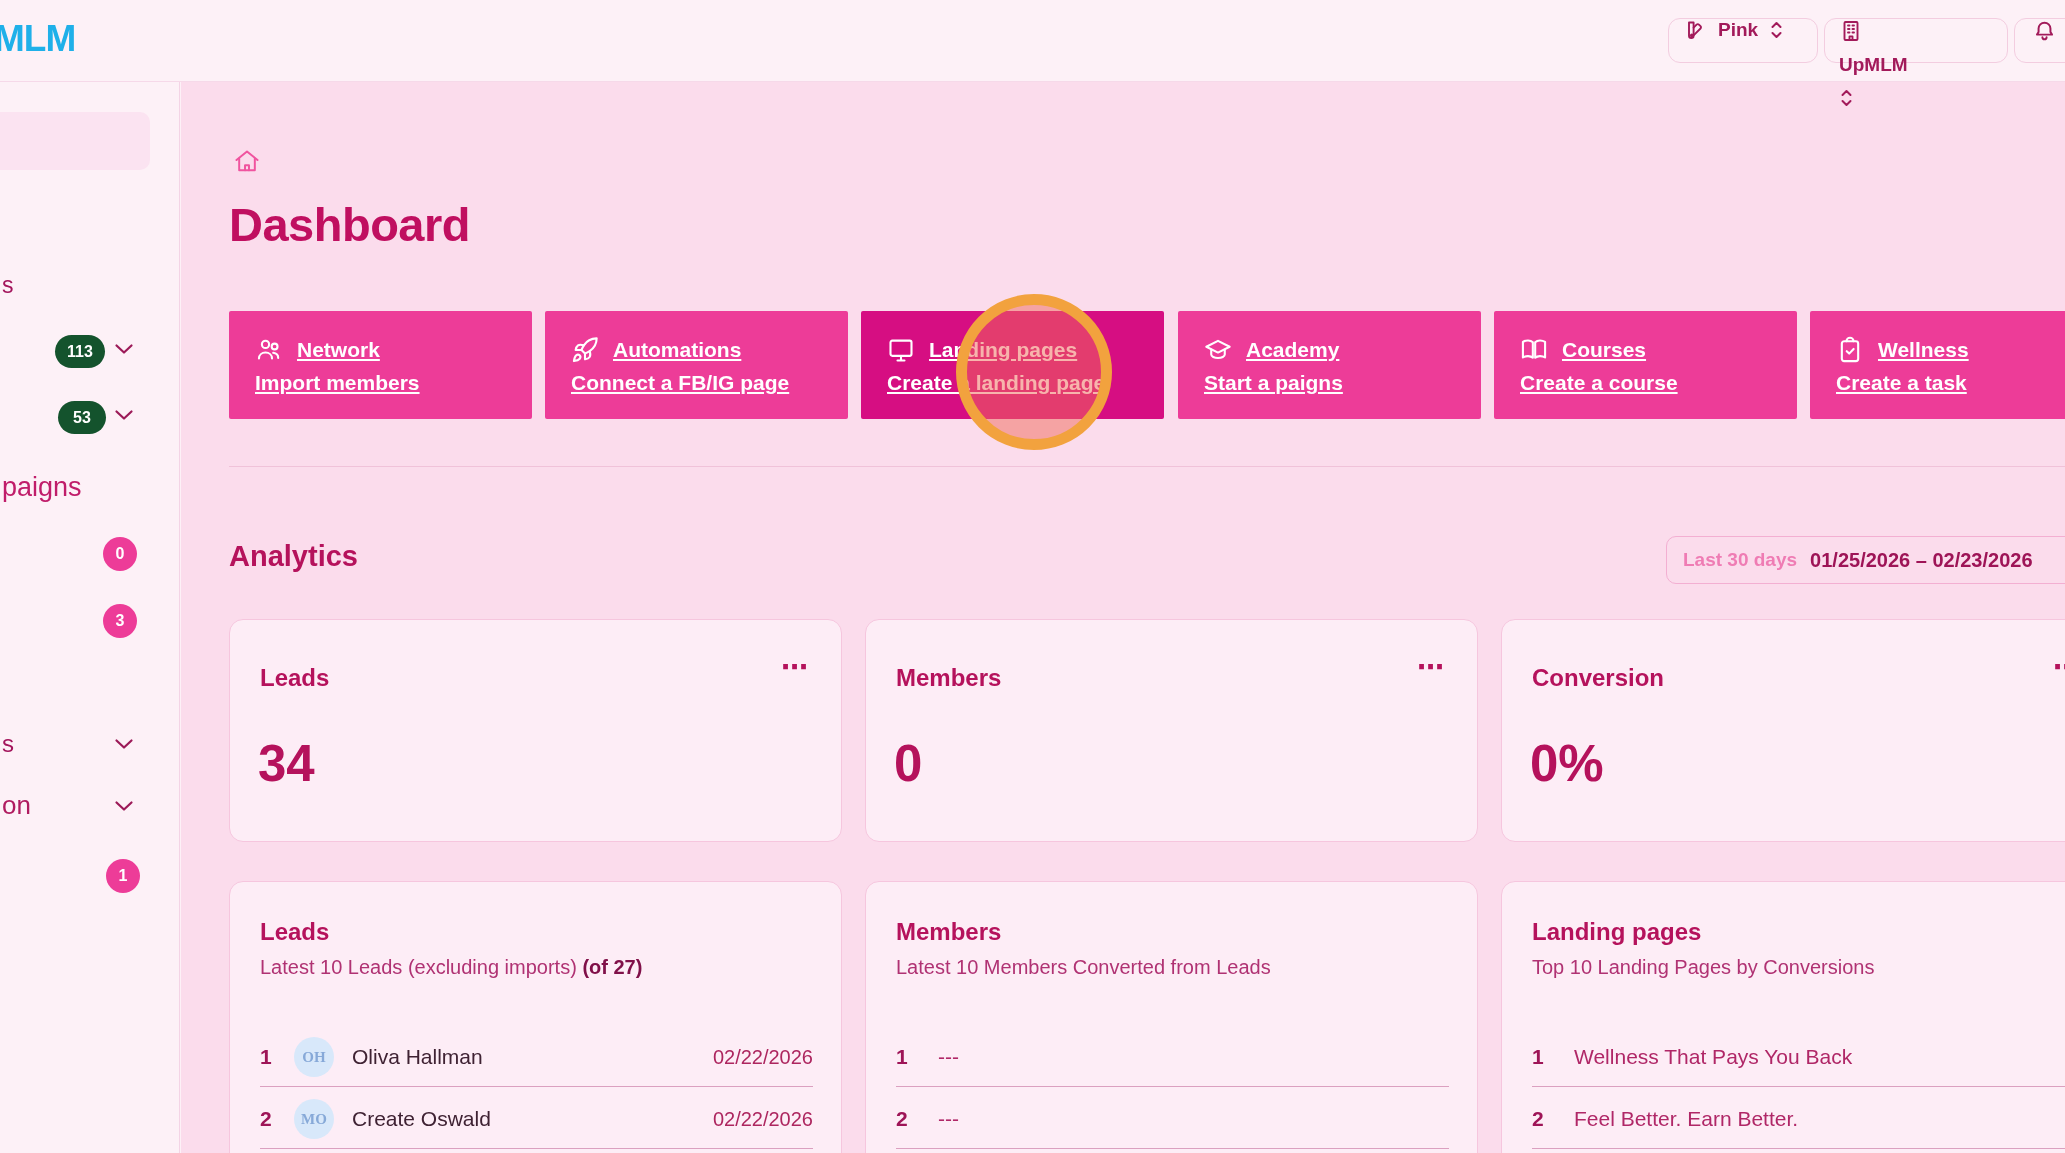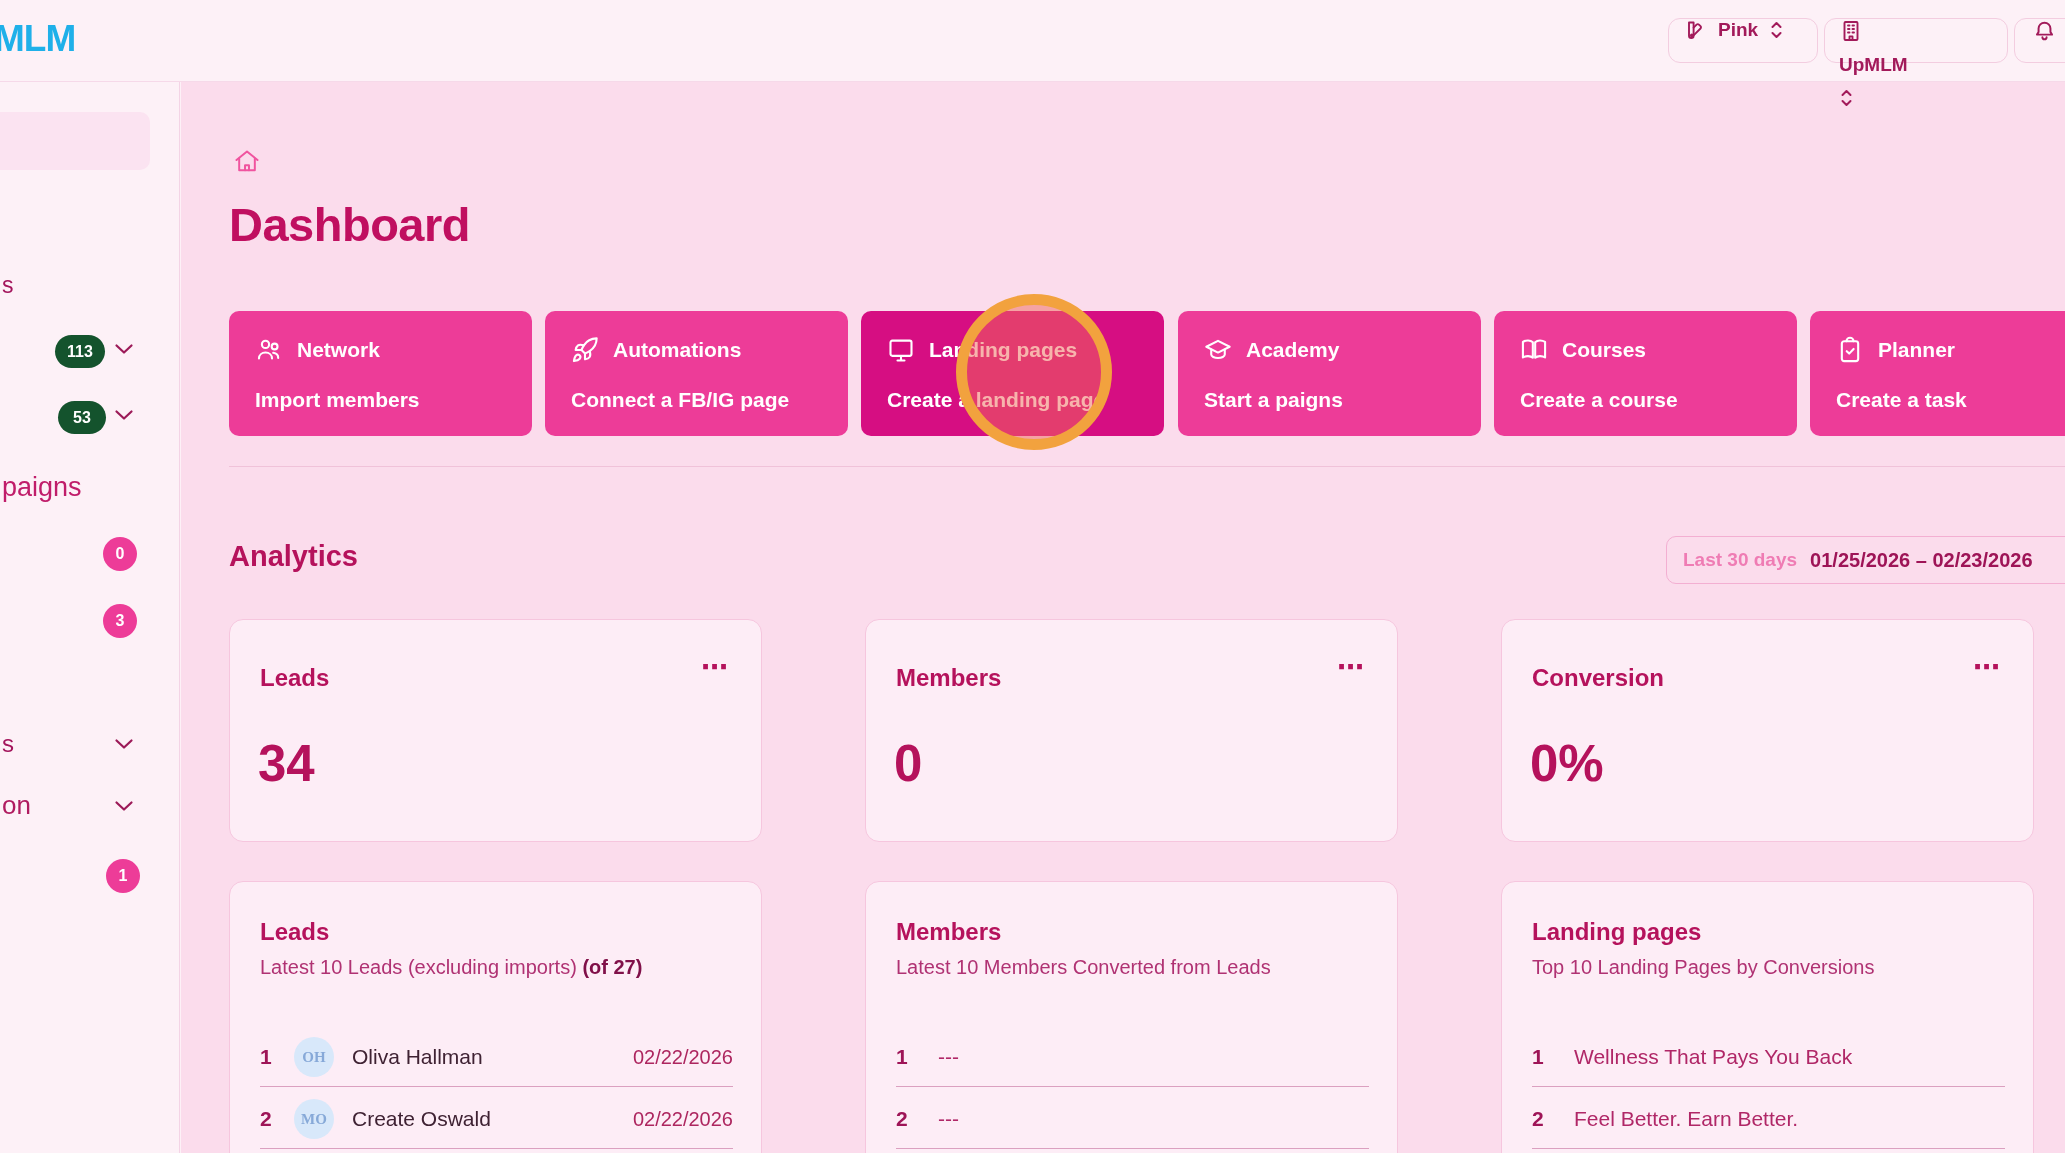--- a/index.html
+++ b/index.html
@@ -23,37 +23,37 @@
   .sb-frag { position:absolute; left:2px; color:#a3155c; white-space:nowrap; cursor:pointer; }
   .sb-pill { position:absolute; height:33px; min-width:48px; padding:0 12px; border-radius:17px; background:#14532d; color:#fff; font-size:16px; font-weight:700; display:flex; align-items:center; justify-content:center; }
   .sb-dot { position:absolute; width:34px; height:34px; border-radius:50%; background:#ed3c98; color:#fff; font-size:16px; font-weight:700; display:flex; align-items:center; justify-content:center; }
   .sb-chev { position:absolute; cursor:pointer; }
 
   
   .main-bg { position:absolute; left:181px; top:82px; width:1884px; height:1071px; background:#fbdcec; }
   .home-crumb { position:absolute; left:233px; top:147px; width:28px; height:28px; cursor:pointer; }
   .page-title { position:absolute; left:229px; top:197px; font-size:47px; font-weight:700; color:#c00f60; letter-spacing:-0.5px; }
 
-  .qa-card { position:absolute; top:311px; width:303px; height:125px; border-radius:10px; background:#ed3c98; color:#fff; padding:25px 26px 24px 26px; display:flex; flex-direction:column; justify-content:space-between; cursor:pointer; }
+  .qa-card { position:absolute; top:311px; width:303px; height:108px; border-radius:2px; background:#ed3c98; color:#fff; padding:25px 26px 24px 26px; display:flex; flex-direction:column; justify-content:space-between; cursor:pointer;text-decoration:underline; }
   .qa-card.dark { background:#d60e82; }
   .qa-head { display:flex; align-items:center; gap:14px; }
   .qa-title { font-size:21px; font-weight:700; }
   .qa-sub { font-size:21px; font-weight:700; }
   .qa-1{left:229px;} .qa-2{left:545px;} .qa-3{left:861px;} .qa-4{left:1178px;} .qa-5{left:1494px;} .qa-6{left:1810px;}
 
   .click-ring { position:absolute; left:956px; top:294px; width:156px; height:156px; border-radius:50%; border:11px solid #f2a23e; background:rgba(240,106,90,0.5); z-index:6; pointer-events:none; }
 
   .section-divider { position:absolute; left:229px; top:466px; width:1836px; height:1px; background:#f0c2d9; }
   .analytics-title { position:absolute; left:229px; top:540px; font-size:29px; font-weight:800; color:#b5125c; }
 
   .date-pill { position:absolute; left:1666px; top:536px; width:420px; height:48px; border:1.5px solid #f3afd2; border-radius:10px; display:flex; align-items:center; gap:13px; padding:0 16px; cursor:pointer; }
   .date-preset { font-size:19px; font-weight:700; color:#ef7cb4; white-space:nowrap; }
   .date-range { font-size:20px; font-weight:700; color:#9e1457; white-space:nowrap; }
 
-  .card { position:absolute; width:533px; background:#fdedf6; border:1.5px solid #f6c6de; border-radius:14px; }
+  .card { position:absolute; width:613px; background:#fdedf6; border:1.5px solid #f6c6de; border-radius:14px; }
   .stat-card { top:619px; height:223px; }
   .list-card { top:881px; height:440px; }
   .c-1{left:229px;} .c-2{left:865px;} .c-3{left:1501px;}
 
   .card-title { position:absolute; left:30px; top:44px; font-size:24px; font-weight:800; color:#b5125c; }
   .list-card .card-title { top:36px; }
   .card-menu { position:absolute; right:30px; top:34px; font-size:27px; font-weight:800; color:#b5125c; letter-spacing:3px; cursor:pointer; line-height:1; }
   .stat-value { position:absolute; left:28px; top:114px; font-size:51px; font-weight:800; color:#b5125c; }
 
   .card-sub { position:absolute; left:30px; top:74px; font-size:20px; color:#b03273; white-space:nowrap; }
@@ -248,21 +248,21 @@
 
   <div class="qa-card qa-6">
     <div class="qa-head">
       <span>
         <svg width="28" height="28" viewBox="0 0 24 24" fill="none" stroke="#fff" stroke-width="1.8" stroke-linecap="round" stroke-linejoin="round">
           <rect x="5" y="4.5" width="14" height="17" rx="2"></rect>
           <path d="M9 4.5a3 3 0 0 1 6 0"></path>
           <path d="M9.2 13l2.1 2.1 3.8-4"></path>
         </svg>
       </span>
-      <span class="qa-title">Planner</span>
+      <span class="qa-title">Wellness</span>
     </div>
     <div class="qa-sub">Create a task</div>
   </div>
 
   <div class="click-ring"></div>
 
   <div class="section-divider"></div>
 
   <h2 class="analytics-title">Analytics</h2>
 

